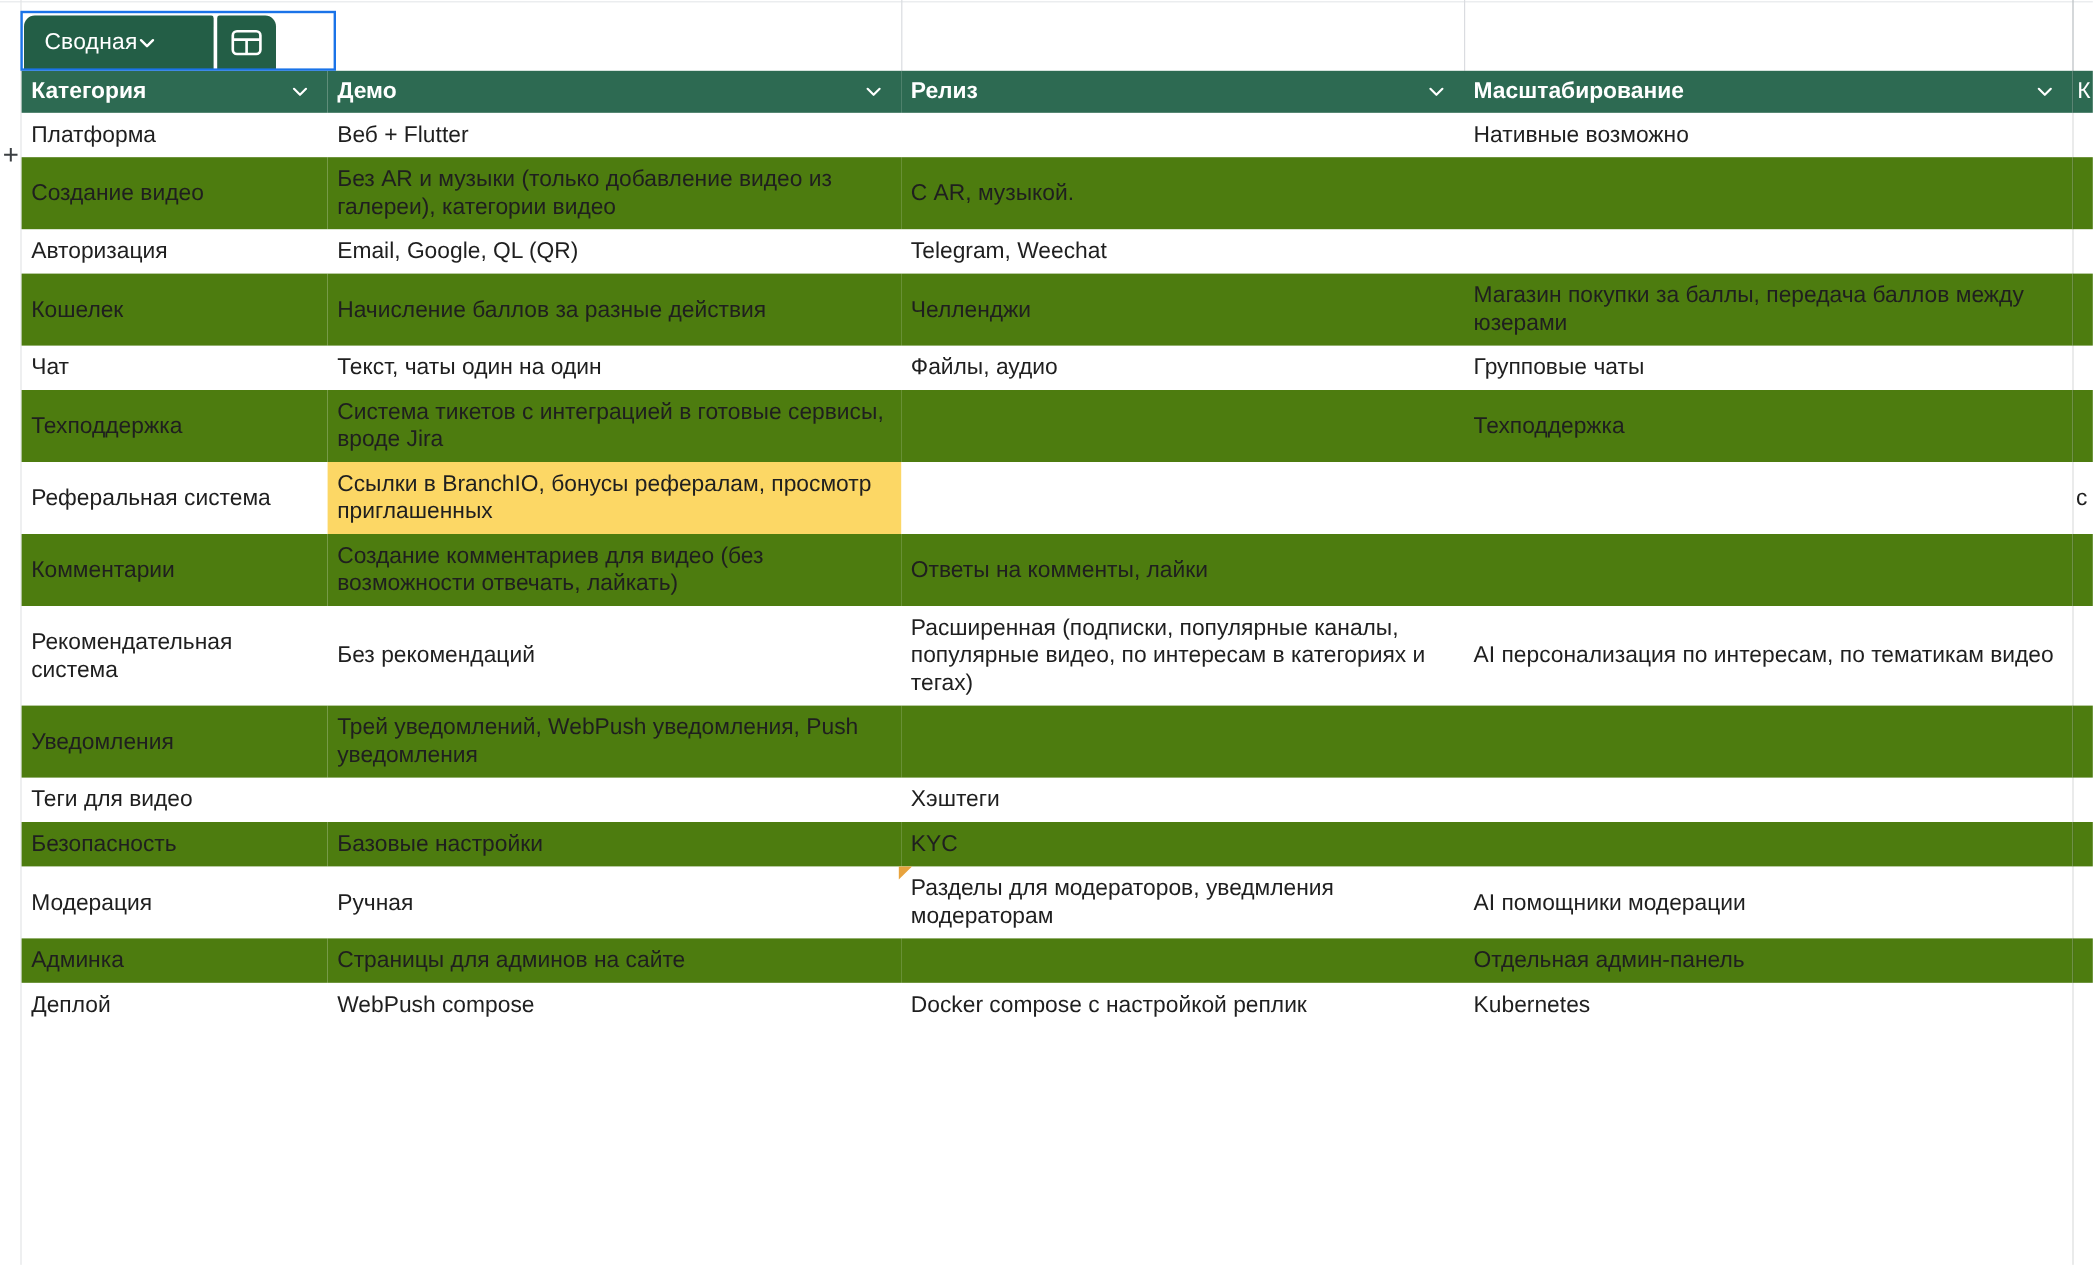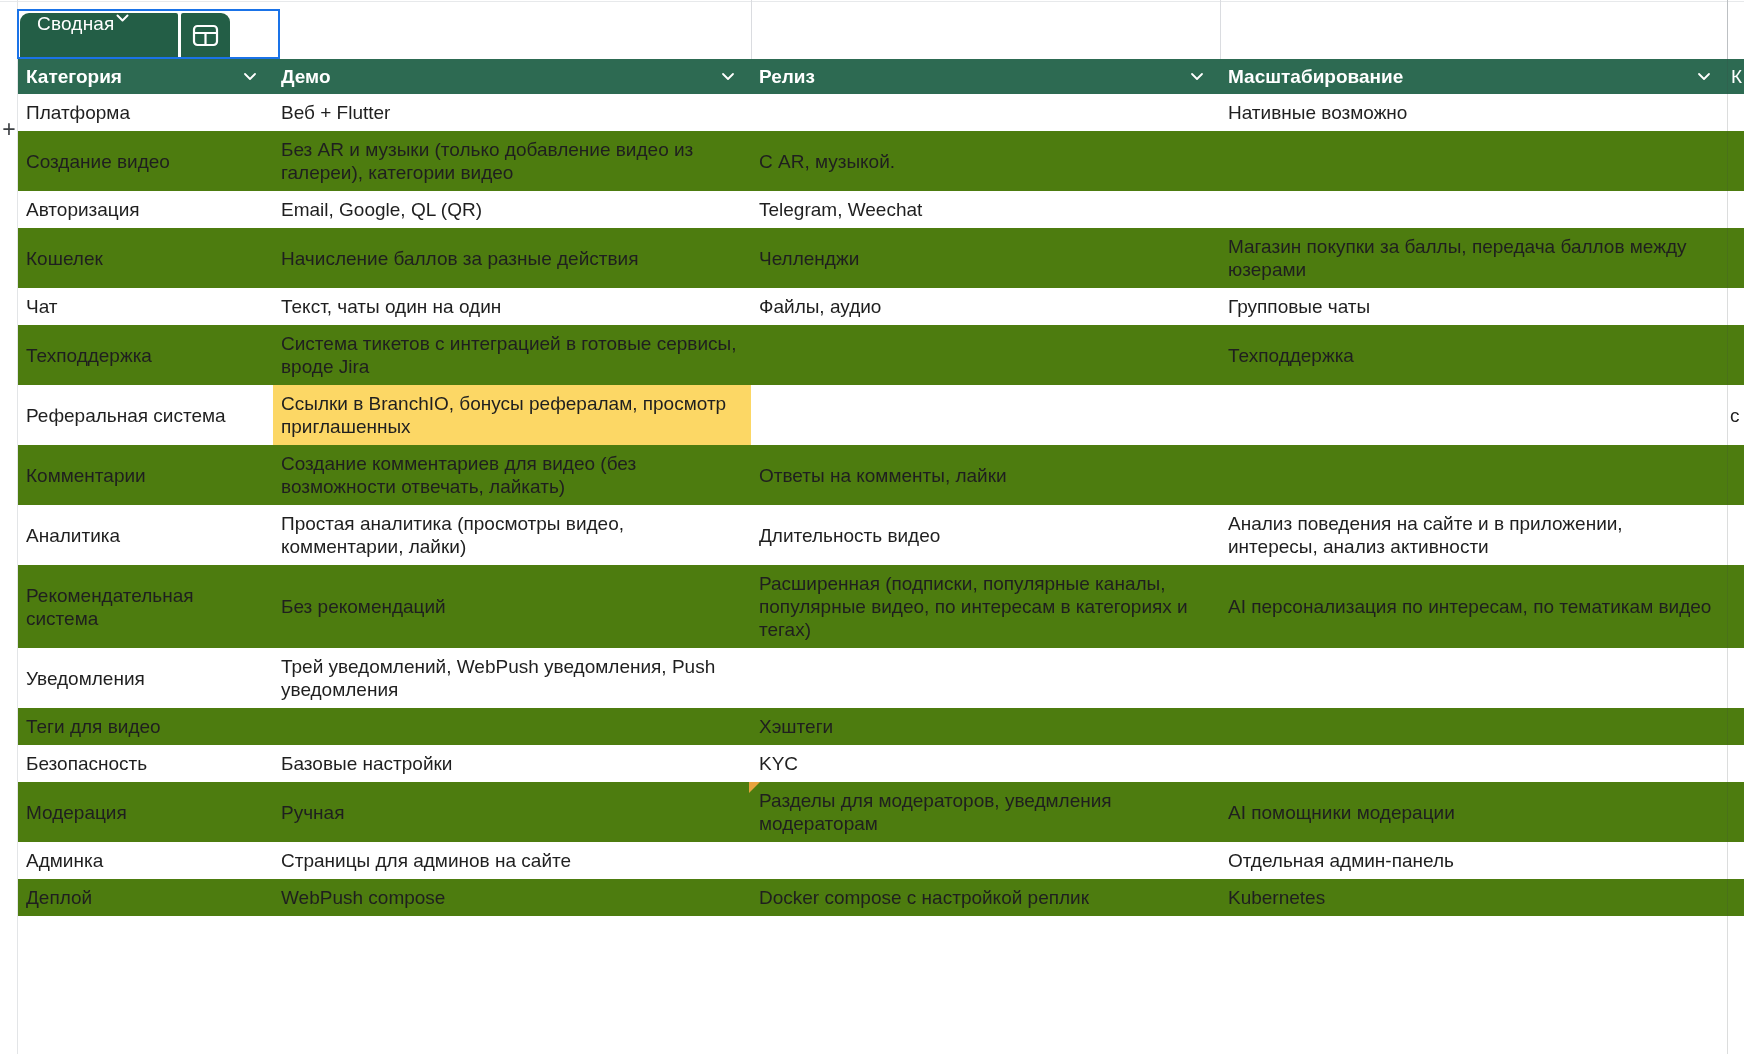--- a/index.html
+++ b/index.html
@@ -5,21 +5,21 @@
   *{box-sizing:border-box;margin:0;padding:0}
   html,body{width:1744px;height:1054px;overflow:hidden;background:#fff;
     font-family:"Liberation Sans",sans-serif;color:#1f1f1f}
 
   
   .topbar{position:absolute;left:0;top:0;width:1744px;height:59px;background:#fff}
   .topline{position:absolute;left:0;top:1px;width:1744px;height:1px;background:#e7e9eb}
   .vline{position:absolute;top:0;width:1px;height:59px;background:#dadce0}
 
   .sheet-tab{position:absolute;left:20px;top:13px;height:45px;width:158px;
-    background:#235e46;border-radius:9px 2px 0 0;display:flex;
+    background:#235e46;border-radius:9px 2px 0 0;display:flex;align-items:center;
     gap:0;padding:0 14px 0 17px;cursor:pointer}
   .tab-label{color:#fff;font-size:19px;font-weight:500;letter-spacing:.2px}
   .grid-btn{position:absolute;left:181px;top:13px;height:45px;width:49px;
     background:#235e46;border-radius:2px 9px 0 0;display:flex;align-items:center;
     justify-content:center;cursor:pointer}
   .sel-border{position:absolute;left:17px;top:9px;width:263px;height:50px;
     border:2px solid #1a73e8;pointer-events:none;z-index:6}
 
   
   .vleft{position:absolute;left:17px;top:0;width:1px;height:1054px;background:#e3e5e7}
@@ -175,27 +175,20 @@
   </div>
 
   <div class="tr">
     <div class="td">Комментарии</div>
     <div class="td">Создание комментариев для видео (без возможности отвечать, лайкать)</div>
     <div class="td">Ответы на комменты, лайки</div>
     <div class="td"></div>
     <div class="td colx"></div>
   </div>
 
-  <div class="tr">
-    <div class="td">Аналитика</div>
-    <div class="td">Простая аналитика (просмотры видео, комментарии, лайки)</div>
-    <div class="td">Длительность видео</div>
-    <div class="td">Анализ поведения на сайте и в приложении, интересы, анализ активности</div>
-    <div class="td colx"></div>
-  </div>
 
 
   <div class="tr">
     <div class="td">Рекомендательная система</div>
     <div class="td">Без рекомендаций</div>
     <div class="td">Расширенная (подписки, популярные каналы, популярные видео, по интересам в категориях и тегах)</div>
     <div class="td">AI персонализация по интересам, по тематикам видео</div>
     <div class="td colx"></div>
   </div>
 

